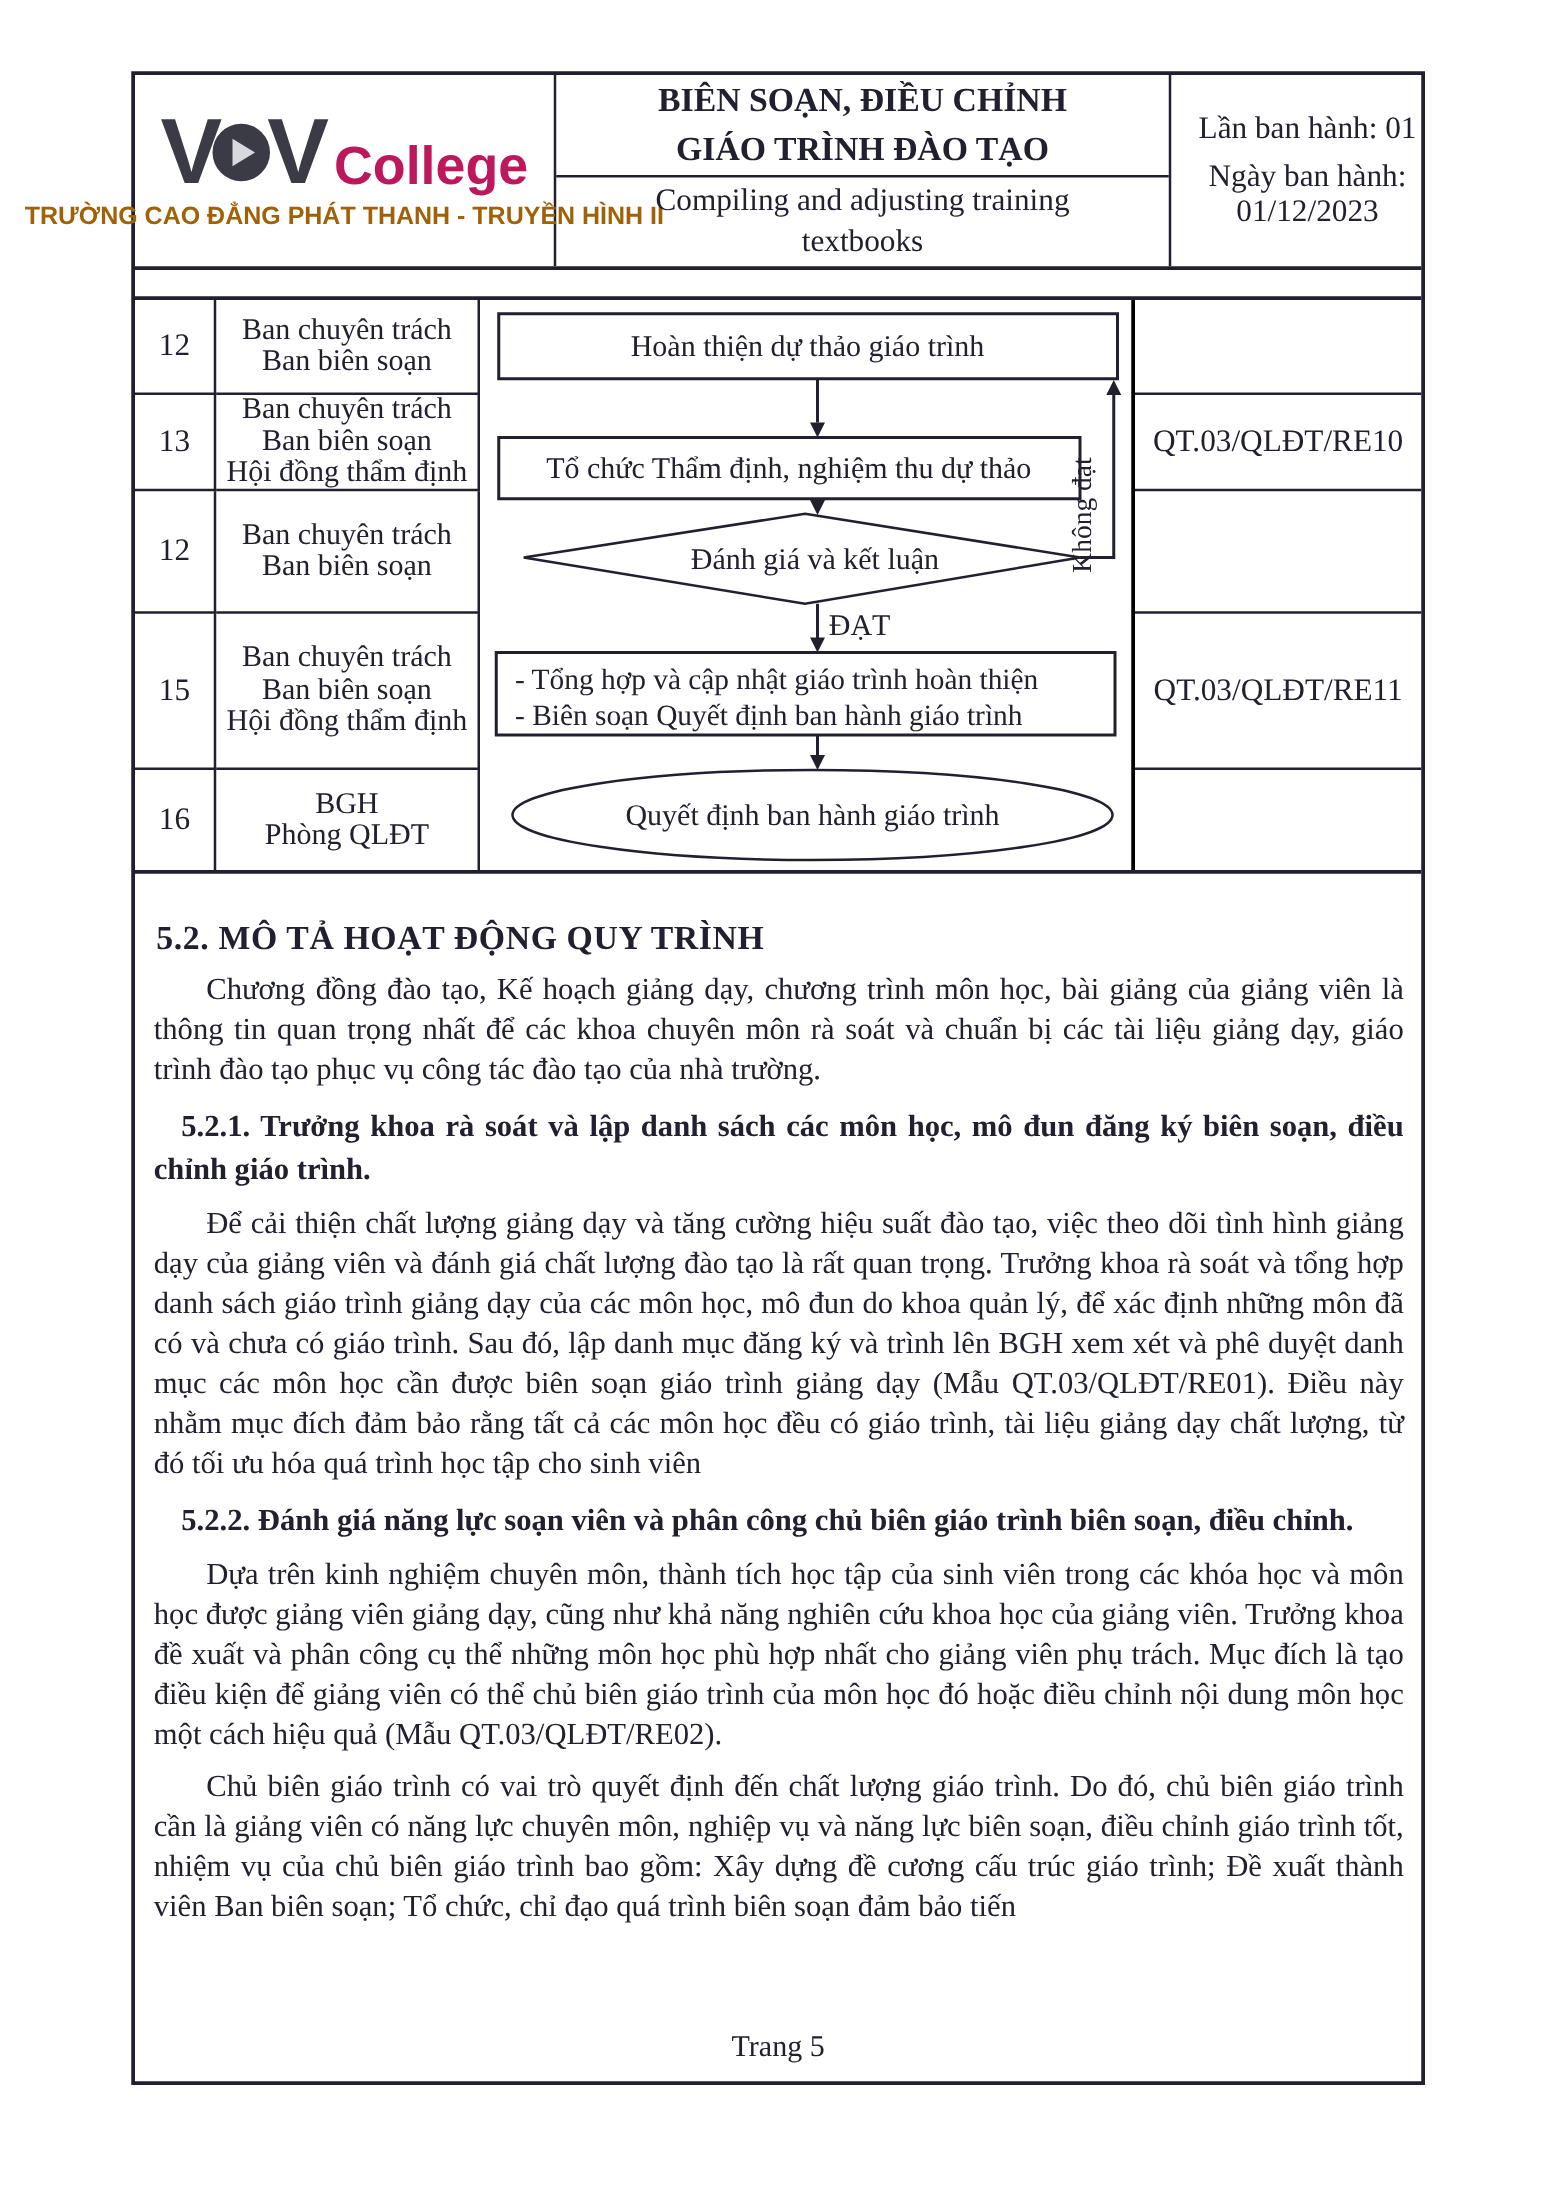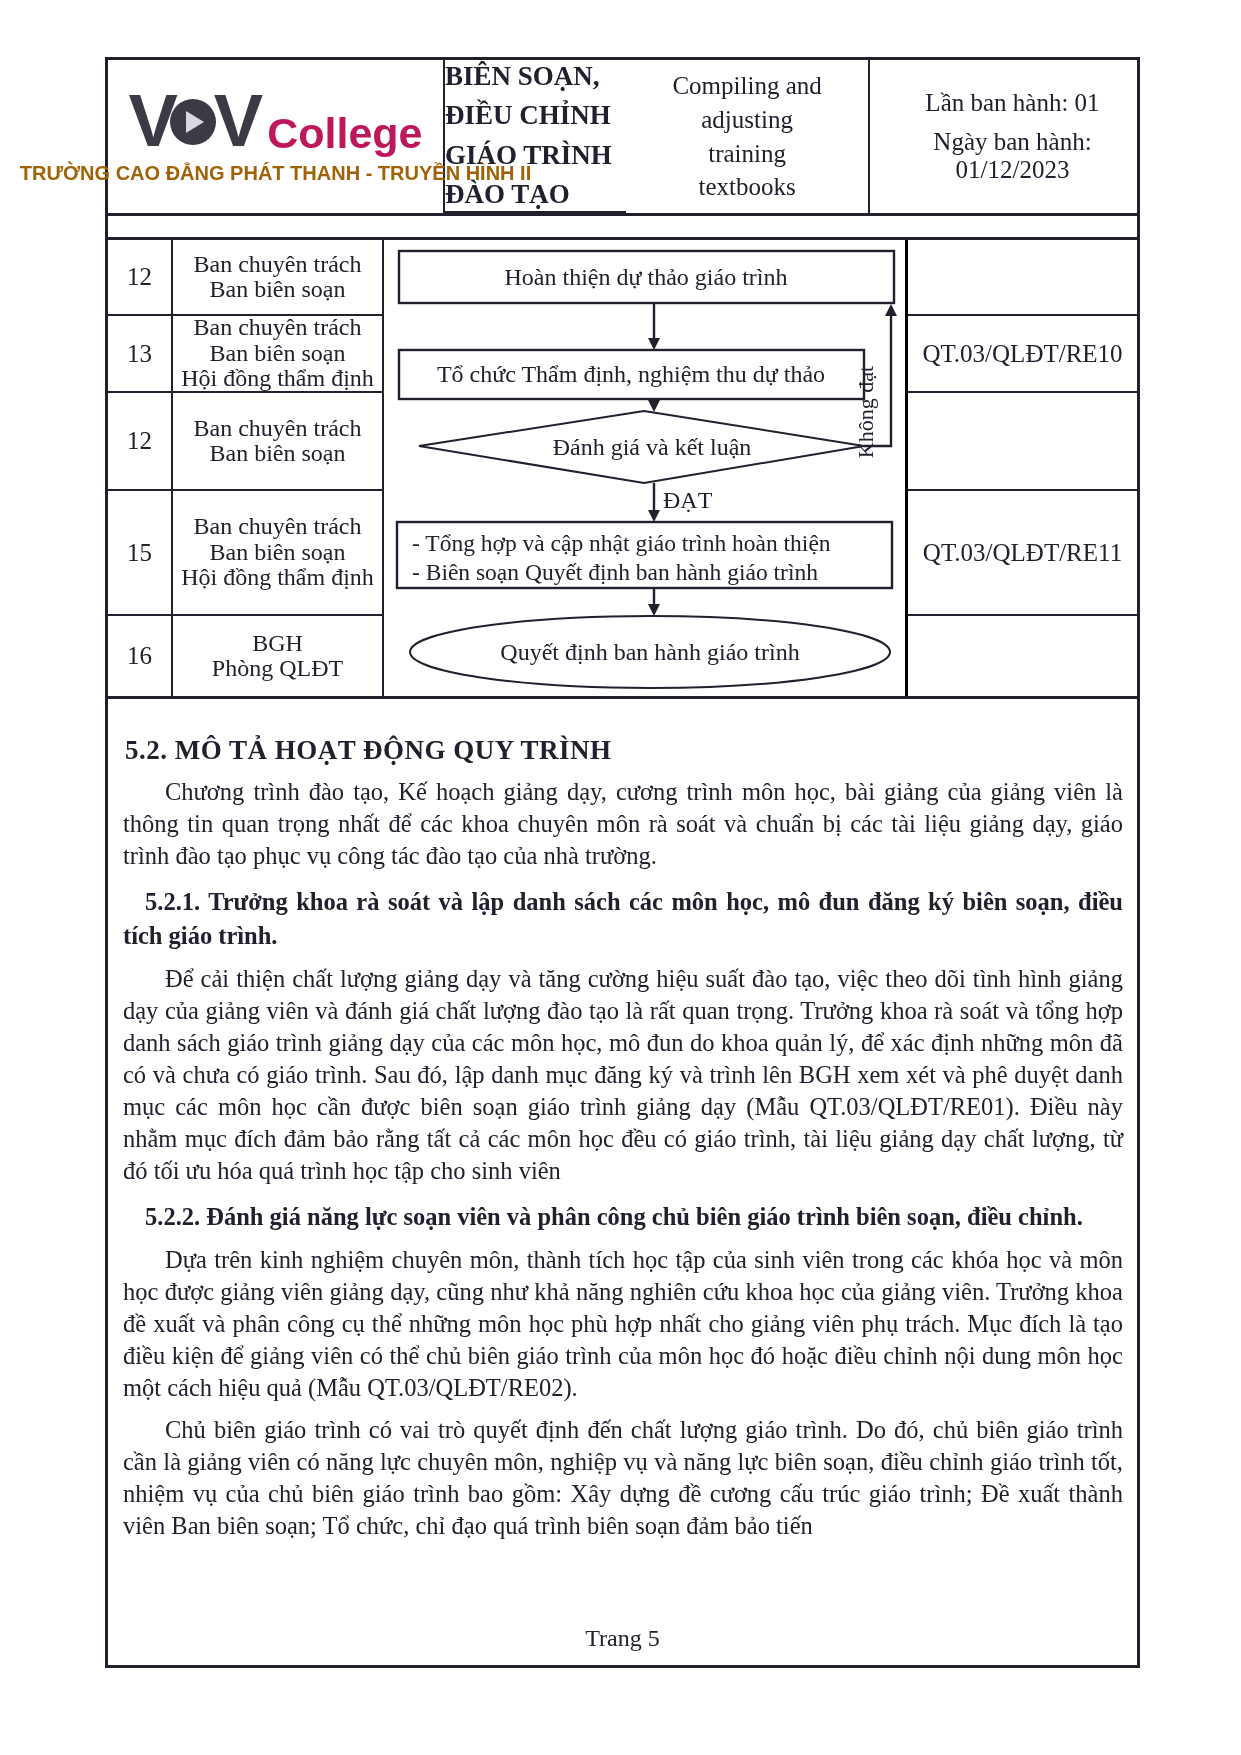--- a/index.html
+++ b/index.html
@@ -20,22 +20,22 @@
   .vov-letter{font-family:"Liberation Sans","DejaVu Sans",sans-serif;font-weight:900;
     font-size:74px;color:#3b3b46;letter-spacing:-6px;line-height:0.9;}
   .vov-disc{width:46px;height:46px;border-radius:50%;background:#3b3b46;flex:none;
     display:flex;align-items:center;justify-content:center;margin:0 -2px;}
   .play-tri{width:0;height:0;border-top:11px solid transparent;border-bottom:11px solid transparent;
     border-left:18px solid #d8d8de;margin-left:5px;}
   .college{font-family:"Liberation Sans","DejaVu Sans",sans-serif;font-weight:700;
     font-size:43px;color:#be185d;margin-left:10px;align-self:flex-end;line-height:1;}
   .school{font-family:"Liberation Sans","DejaVu Sans",sans-serif;font-weight:700;
     font-size:20px;color:#a16207;white-space:nowrap;}
-  .cell-title{width:425px;flex:none;border-right:2px solid #20202f;box-sizing:border-box;
-    display:flex;flex-direction:row;}
+  .cell-title{width:492px;flex:none;border-right:2px solid #20202f;box-sizing:border-box;
+    display:flex;flex-direction:column;}
   .title-vi{flex:1.12;border-bottom:2px solid #20202f;display:flex;flex-direction:column;
     align-items:center;justify-content:center;font-weight:700;font-size:27px;line-height:1.45;}
   .title-en{flex:1;display:flex;align-items:center;justify-content:center;text-align:center;
     font-size:25px;line-height:1.35;padding:0 40px;}
   .cell-rev{flex:1;display:flex;flex-direction:column;justify-content:center;
     padding-left:18px;gap:11px;font-size:25px;text-align:center;}
   
   .gap{flex:none;height:21px;}
   
   .flowtable{flex:none;display:grid;border-top:3px solid #20202f;border-bottom:3px solid #20202f;
@@ -168,22 +168,22 @@
         <polygon class="ah" points="264,364 276,364 270,376"></polygon>
 
         <ellipse class="shape thin" cx="266" cy="412" rx="240" ry="36"></ellipse>
         <text x="266" y="420" font-size="24" text-anchor="middle">Quyết định ban hành giáo trình</text>
       </svg>
     </div>
   </div>
 
   <div class="bodytext">
     <div class="sec-title">5.2. MÔ TẢ HOẠT ĐỘNG QUY TRÌNH</div>
-    <p class="para">Chương trình đào tạo, Kế hoạch giảng dạy, cương trình môn học, bài giảng của giảng viên là thông tin quan trọng nhất để các khoa chuyên môn rà soát và chuẩn bị các tài liệu giảng dạy, giáo trình đào tạo phục vụ công tác đào tạo của nhà trường.</p>
-    <p class="subhead">5.2.1. Trưởng khoa rà soát và lập danh sách các môn học, mô đun đăng ký biên soạn, điều tích giáo trình.</p>
+    <p class="para">Chương đồng đào tạo, Kế hoạch giảng dạy, chương trình môn học, bài giảng của giảng viên là thông tin quan trọng nhất để các khoa chuyên môn rà soát và chuẩn bị các tài liệu giảng dạy, giáo trình đào tạo phục vụ công tác đào tạo của nhà trường.</p>
+    <p class="subhead">5.2.1. Trưởng khoa rà soát và lập danh sách các môn học, mô đun đăng ký biên soạn, điều chỉnh giáo trình.</p>
     <p class="para">Để cải thiện chất lượng giảng dạy và tăng cường hiệu suất đào tạo, việc theo dõi tình hình giảng dạy của giảng viên và đánh giá chất lượng đào tạo là rất quan trọng. Trưởng khoa rà soát và tổng hợp danh sách giáo trình giảng dạy của các môn học, mô đun do khoa quản lý, để xác định những môn đã có và chưa có giáo trình. Sau đó, lập danh mục đăng ký và trình lên BGH xem xét và phê duyệt danh mục các môn học cần được biên soạn giáo trình giảng dạy (Mẫu QT.03/QLĐT/RE01). Điều này nhằm mục đích đảm bảo rằng tất cả các môn học đều có giáo trình, tài liệu giảng dạy chất lượng, từ đó tối ưu hóa quá trình học tập cho sinh viên</p>
     <p class="subhead">5.2.2. Đánh giá năng lực soạn viên và phân công chủ biên giáo trình biên soạn, điều chỉnh.</p>
     <p class="para">Dựa trên kinh nghiệm chuyên môn, thành tích học tập của sinh viên trong các khóa học và môn học được giảng viên giảng dạy, cũng như khả năng nghiên cứu khoa học của giảng viên. Trưởng khoa đề xuất và phân công cụ thể những môn học phù hợp nhất cho giảng viên phụ trách. Mục đích là tạo điều kiện để giảng viên có thể chủ biên giáo trình của môn học đó hoặc điều chỉnh nội dung môn học một cách hiệu quả (Mẫu QT.03/QLĐT/RE02).</p>
     <p class="para">Chủ biên giáo trình có vai trò quyết định đến chất lượng giáo trình. Do đó, chủ biên giáo trình cần là giảng viên có năng lực chuyên môn, nghiệp vụ và năng lực biên soạn, điều chỉnh giáo trình tốt, nhiệm vụ của chủ biên giáo trình bao gồm: Xây dựng đề cương cấu trúc giáo trình; Đề xuất thành viên Ban biên soạn; Tổ chức, chỉ đạo quá trình biên soạn đảm bảo tiến</p>
   </div>
 
   <div class="footer">Trang 5</div>
 
 </div>
 

